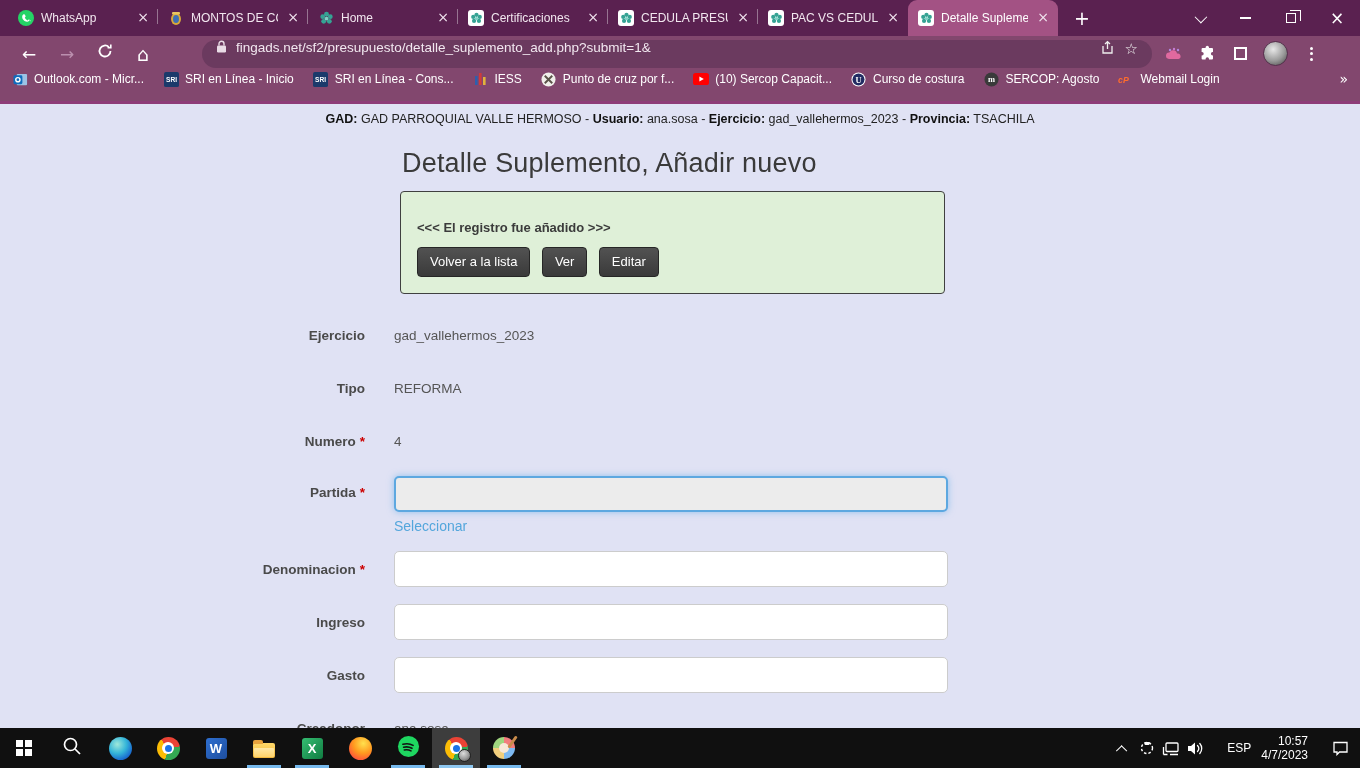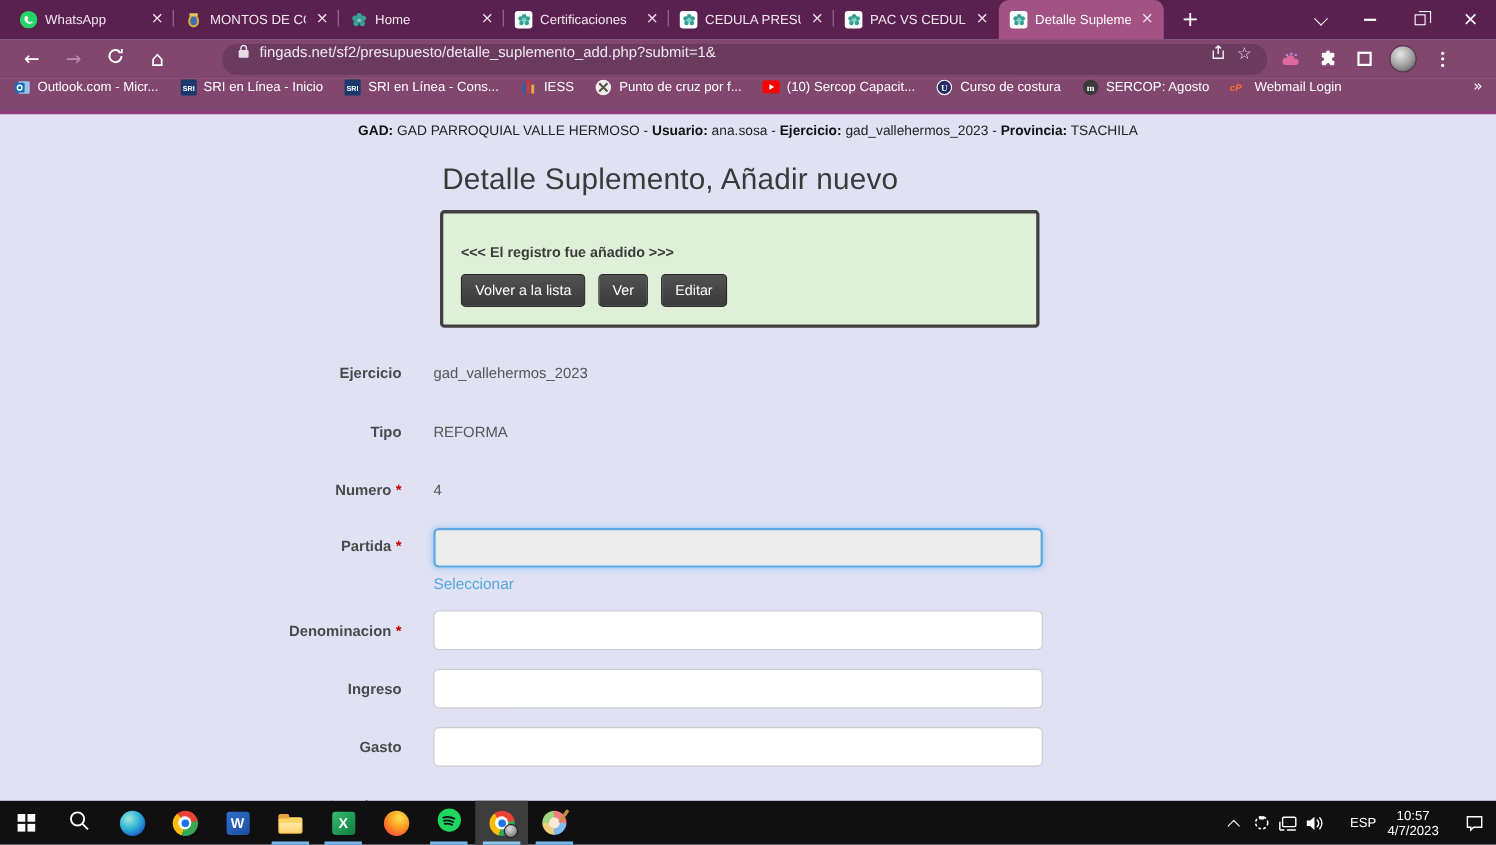--- a/index.html
+++ b/index.html
@@ -41,21 +41,21 @@
   .bm { display:flex; align-items:center; gap:6px; white-space:nowrap; }
   .bmi { width:16px; height:16px; display:flex; align-items:center; justify-content:center; flex:0 0 auto; }
   .bm-overflow { margin-left:auto; font-size:14px; color:#fff; }
 
   
   .page { height:624px; background:#e0e2f4; overflow:hidden; color:#444; }
   .gad-line { text-align:center; padding-top:8px; font-size:12.5px; color:#222; }
   .gad-line b { color:#111; }
   .content { margin-left:400px; width:545px; }
   h1.pg-title { font-size:27px; font-weight:400; color:#3a3a3a; margin:22px 0 12px 2px; letter-spacing:.2px; }
-  .success-box { background:#dff0d8; border:3px solid #404040; border-radius:4px; padding:15px 16px 16px; }
+  .success-box { background:#dff0d8; border:1px solid #404040; border-radius:4px; padding:15px 16px 16px; }
   .success-msg { font-size:13px; font-weight:bold; color:#3b3b3b; margin:13px 0 12px; }
   .btn { display:inline-block; background:linear-gradient(#525252,#3a3a3a); border:1px solid #262626; color:#fff; font-size:13px; padding:6px 12px 7px; border-radius:4px; margin-right:7px; cursor:pointer; }
 
   .form { margin-left:250px; margin-top:23px; width:700px; }
   .frow { display:flex; margin-bottom:17px; min-height:36px; }
   .frow .lbl { width:115px; text-align:right; font-weight:bold; font-size:13.5px; color:#4a4a4a; display:flex; align-items:center; justify-content:flex-end; gap:4px; }
   .frow.vtop .lbl { align-items:flex-start; padding-top:9px; }
   .req { color:#c00; font-weight:bold; }
   .frow .ctrl { margin-left:29px; width:554px; font-size:13.5px; color:#555; display:flex; flex-direction:column; justify-content:center; }
   .tinput { width:554px; height:36px; background:#fff; border:1px solid #ccc; border-radius:5px; padding:0 10px; font-size:13.5px; color:#333; font-family:"Liberation Sans",sans-serif; }
@@ -83,21 +83,21 @@
   .folder { width:22px; height:15px; background:linear-gradient(#ffd969,#f2b83e); border-radius:2px; position:relative; margin-top:5px; }
   .folder::before { content:''; position:absolute; top:-3px; left:0; width:10px; height:4px; background:#e8a33d; border-radius:2px 2px 0 0; }
   .folder::after { content:''; position:absolute; left:1px; right:1px; bottom:1px; height:9px; background:linear-gradient(#ffe9a8,#ffd36b); border-radius:1px; }
   .paint-ball { width:22px; height:22px; border-radius:50%; background:conic-gradient(#f27d7d 0 25%,#7db9f2 0 50%,#f2cf7d 0 75%,#9fd67f 0 100%); position:relative; }
   .paint-ball::before { content:''; position:absolute; inset:6px; background:#f7e8d8; border-radius:50%; }
   .paint-ball::after { content:''; position:absolute; width:3px; height:14px; background:#c98c4b; right:1px; top:-2px; transform:rotate(35deg); border-radius:2px; }
   .tray { margin-left:auto; display:flex; align-items:center; height:40px; }
   .tray-ic { width:24px; height:40px; display:flex; align-items:center; justify-content:center; color:#fff; }
   .chev-up { width:8px; height:8px; border-left:1.6px solid #fff; border-top:1.6px solid #fff; transform:rotate(45deg) translate(1px,3px); }
   .lang { color:#fff; font-size:12px; padding:0 10px 0 8px;margin-left:12px; }
-  .clock { color:#fff; font-size:12px; text-align:center; line-height:14px; padding-right:12px; }
+  .clock { color:#fff; font-size:12px; text-align:right; line-height:14px; padding-right:12px; }
   .notif { width:40px; height:40px; display:flex; align-items:center; justify-content:center; }
 </style>
 </head>
 <body>
 
 <div class="tabstrip">
   <div class="tab">
     <span class="fav">
       <svg width="16" height="16" viewBox="0 0 16 16">
           <circle cx="8" cy="8" r="8" fill="#25D366"></circle>

